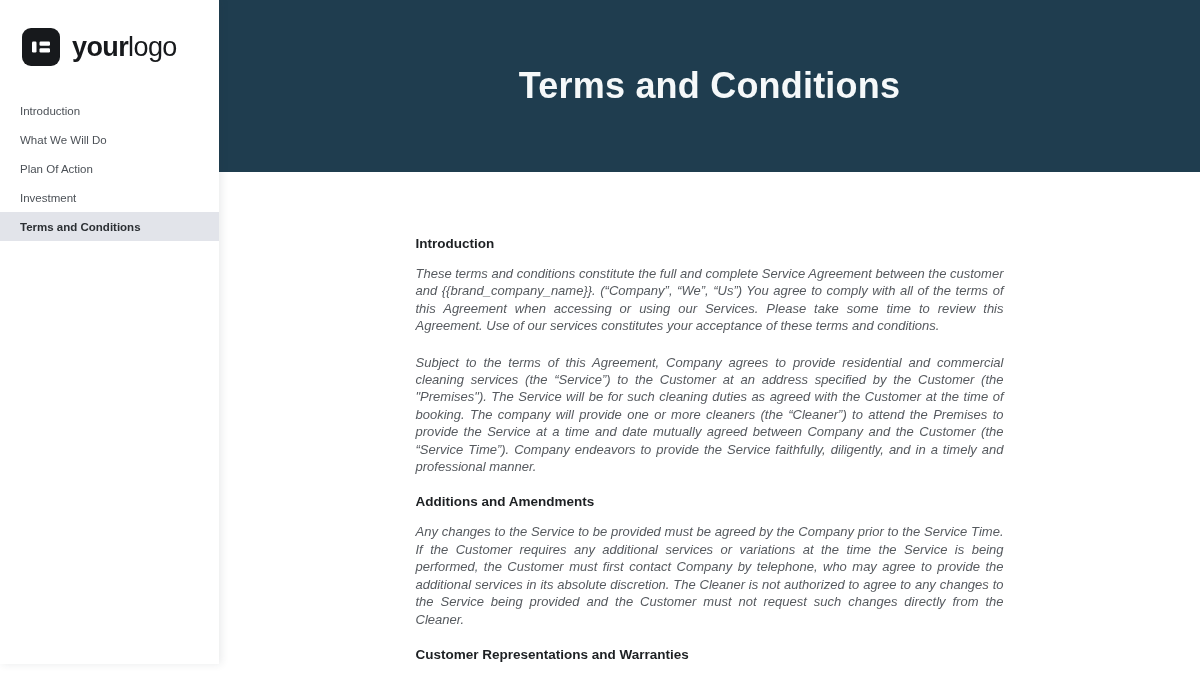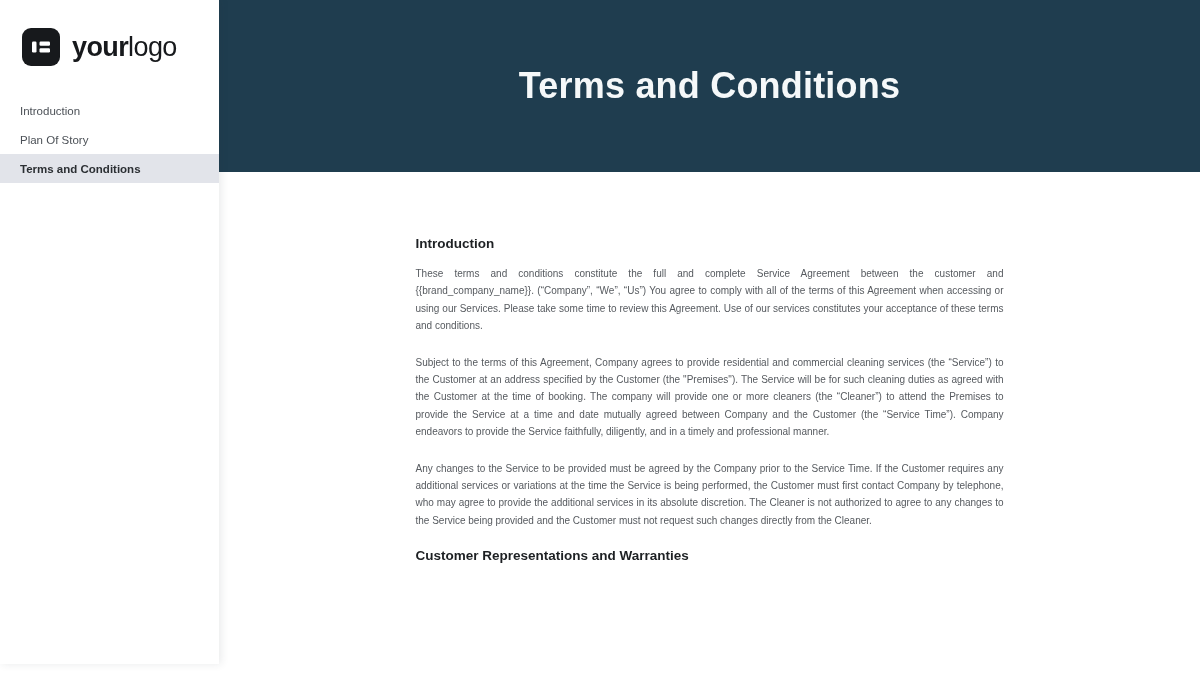--- a/index.html
+++ b/index.html
@@ -38,22 +38,22 @@
     background: #1f3d4f;
     display: flex; align-items: center; justify-content: center;
   }
   .banner h1 {
     margin: 0; color: #f5f8f9; font-size: 36px; font-weight: 700;
     letter-spacing: 0.2px;
   }
   .doc { width: 588px; margin: 0 auto; padding-top: 64px; }
   .doc h3 { margin: 0; font-size: 13.5px; color: #1d2023; font-weight: 700; }
   .doc p {
-    margin: 14px 0 19px; font-size: 10px; line-height: 17.4px;
-    color: #565a5f; text-align: justify;
+    margin: 14px 0 19px; font-size: 13px; line-height: 17.4px;
+    color: #565a5f; text-align: justify; font-style: italic;
   }
 </style>
 </head>
 <body>
 
 <div class="app">
 
   <aside class="sidebar">
     <div class="logo">
       <span style="display:inline-flex;">
@@ -62,39 +62,42 @@
           <rect x="10" y="13.5" width="4.5" height="11" rx="1.2" fill="#ffffff"></rect>
           <rect x="17.5" y="13.5" width="10.5" height="4.2" rx="1.2" fill="#ffffff"></rect>
           <rect x="17.5" y="20.3" width="10.5" height="4.2" rx="1.2" fill="#ffffff"></rect>
         </svg>
       </span>
       <span class="logo-text"><span class="bold">your</span><span class="reg">logo</span></span>
     </div>
 
     <nav class="nav">
       <a class="nav-item">Introduction</a>
-      <a class="nav-item">Plan Of Story</a>
+      <a class="nav-item">What We Will Do</a>
+      <a class="nav-item">Plan Of Action</a>
+      <a class="nav-item">Investment</a>
       <a class="nav-item active">Terms and Conditions</a>
     </nav>
   </aside>
 
   <main class="main">
     <header class="banner">
       <h1>Terms and Conditions</h1>
     </header>
 
     <div class="doc">
       <section>
         <h3>Introduction</h3>
         <p>These terms and conditions constitute the full and complete Service Agreement between the customer and {{brand_company_name}}. (“Company”, “We”, “Us”) You agree to comply with all of the terms of this Agreement when accessing or using our Services. Please take some time to review this Agreement. Use of our services constitutes your acceptance of these terms and conditions.</p>
       </section>
       <section>
         <p>Subject to the terms of this Agreement, Company agrees to provide residential and commercial cleaning services (the “Service”) to the Customer at an address specified by the Customer (the "Premises"). The Service will be for such cleaning duties as agreed with the Customer at the time of booking. The company will provide one or more cleaners (the “Cleaner”) to attend the Premises to provide the Service at a time and date mutually agreed between Company and the Customer (the “Service Time”). Company endeavors to provide the Service faithfully, diligently, and in a timely and professional manner.</p>
       </section>
       <section>
+        <h3>Additions and Amendments</h3>
         <p>Any changes to the Service to be provided must be agreed by the Company prior to the Service Time. If the Customer requires any additional services or variations at the time the Service is being performed, the Customer must first contact Company by telephone, who may agree to provide the additional services in its absolute discretion. The Cleaner is not authorized to agree to any changes to the Service being provided and the Customer must not request such changes directly from the Cleaner.</p>
       </section>
       <section>
         <h3>Customer Representations and Warranties</h3>
 
       </section>
     </div>
   </main>
 
 </div>

